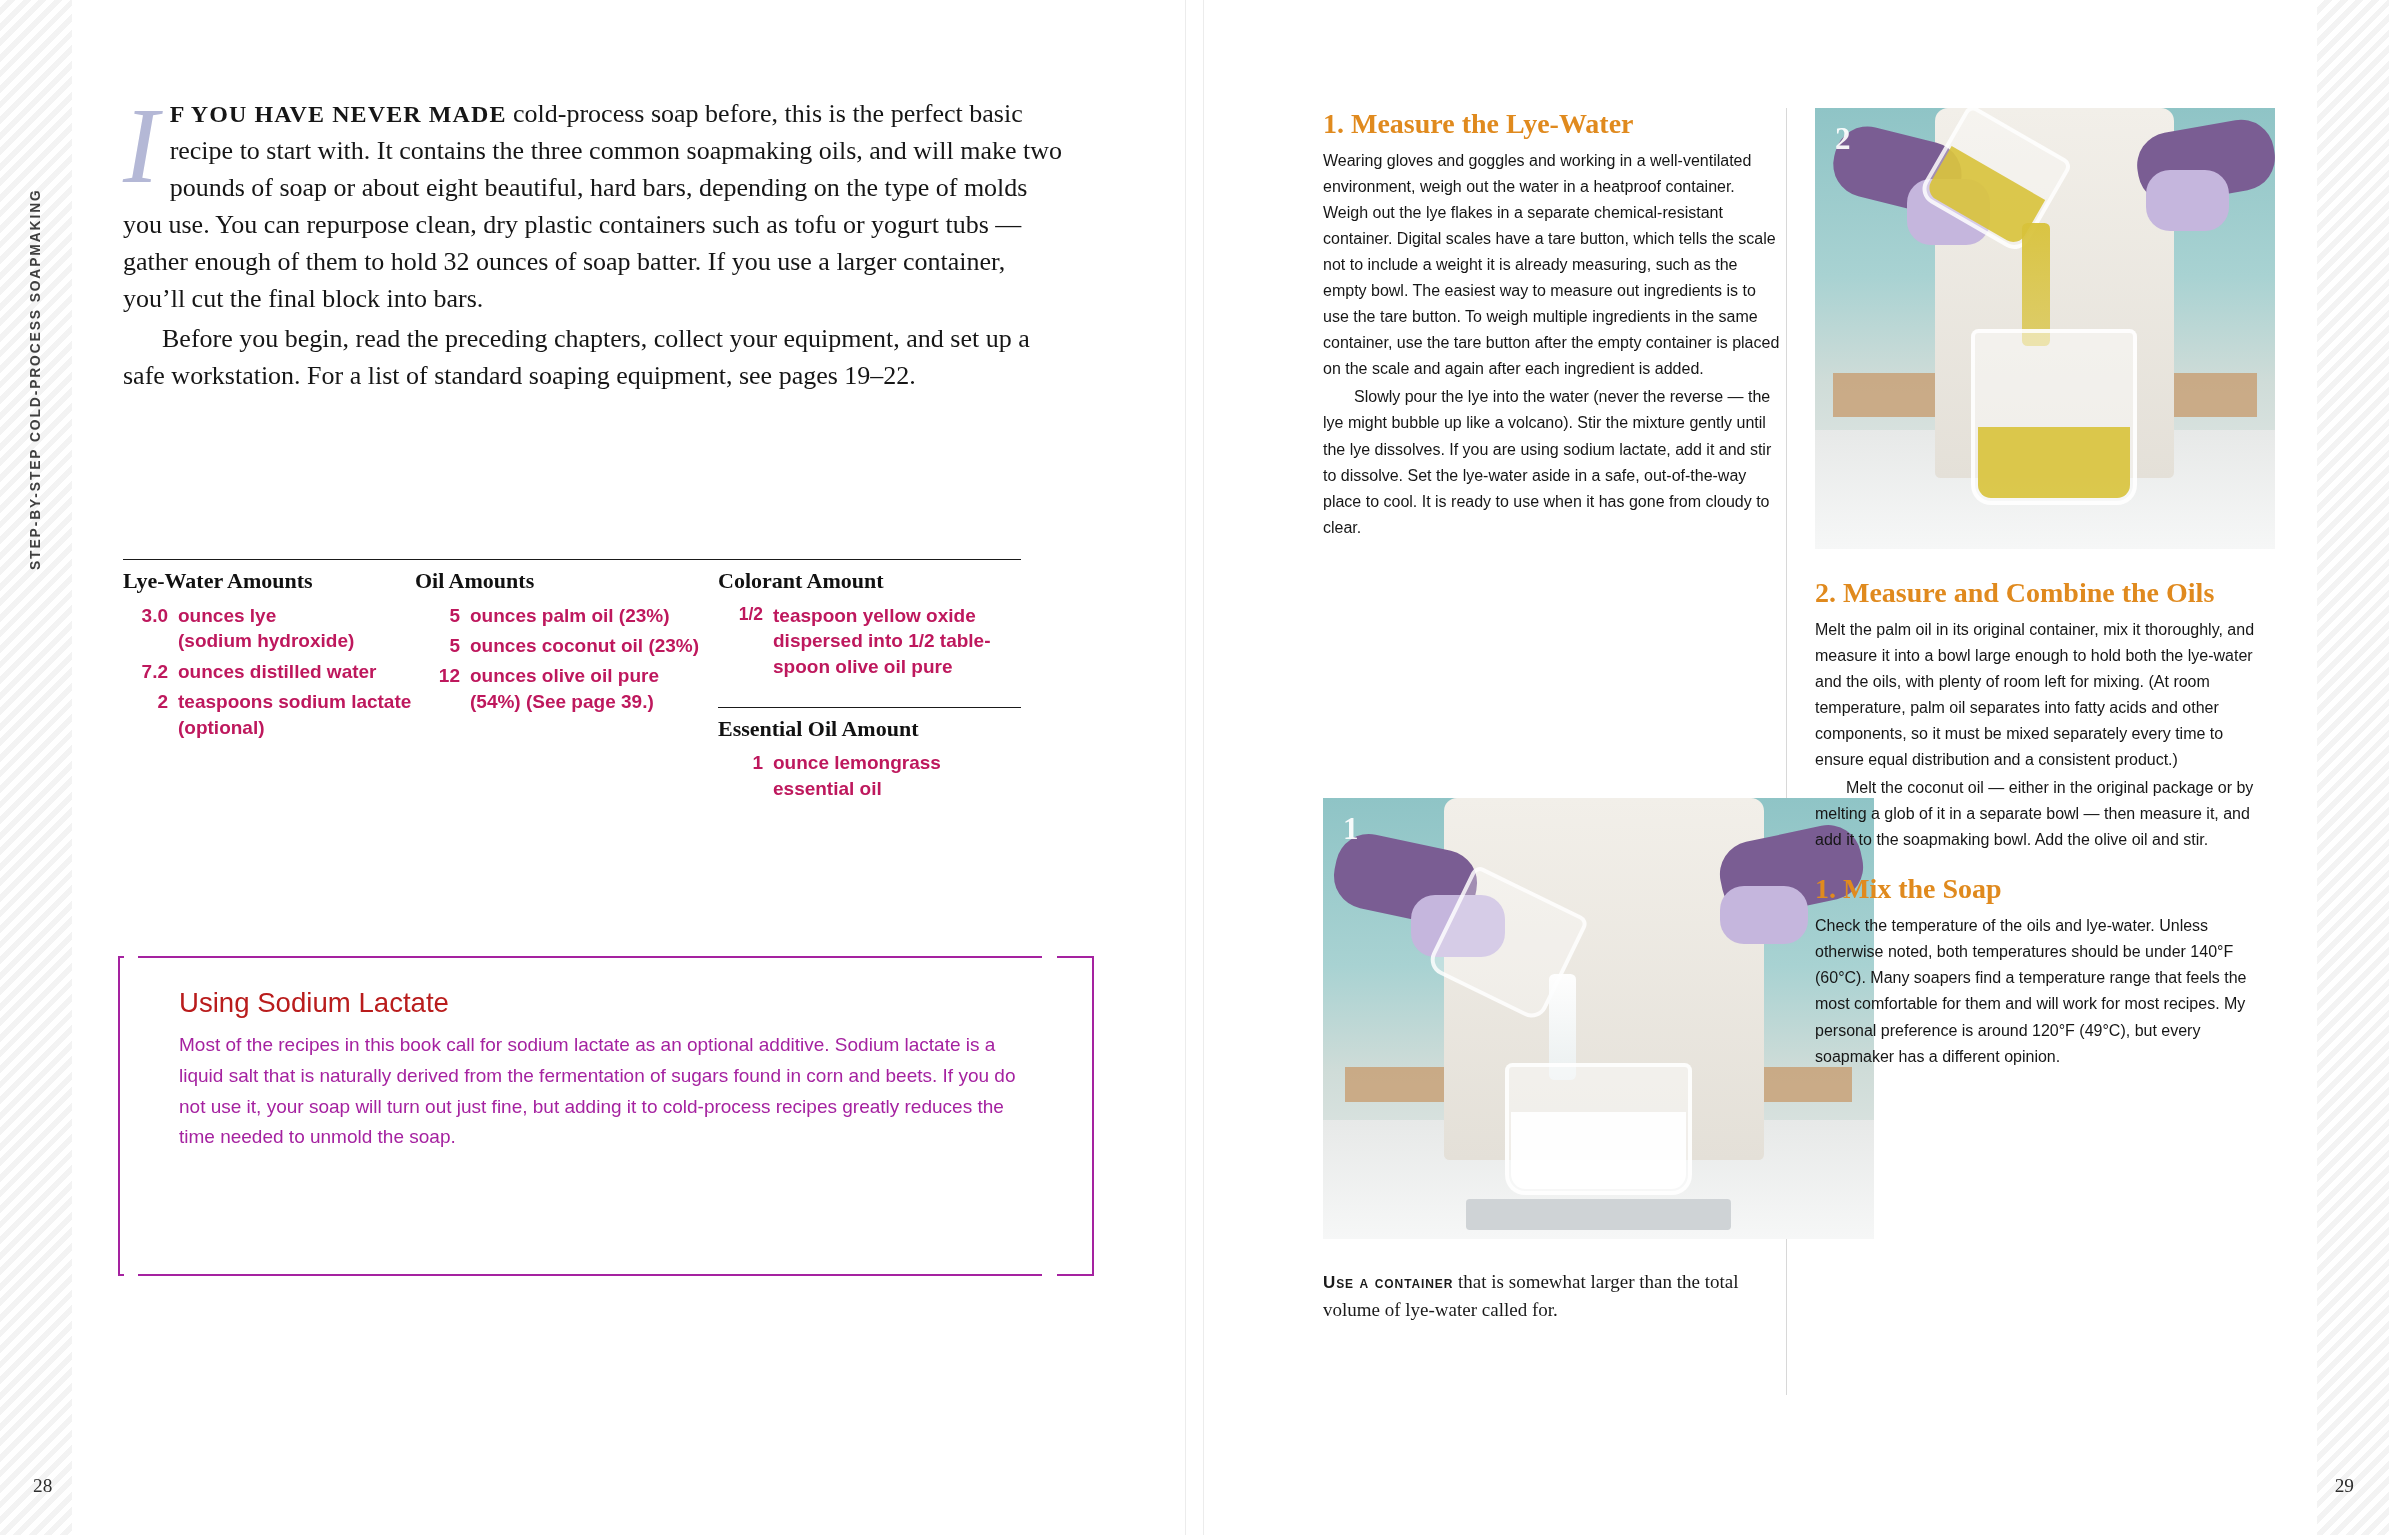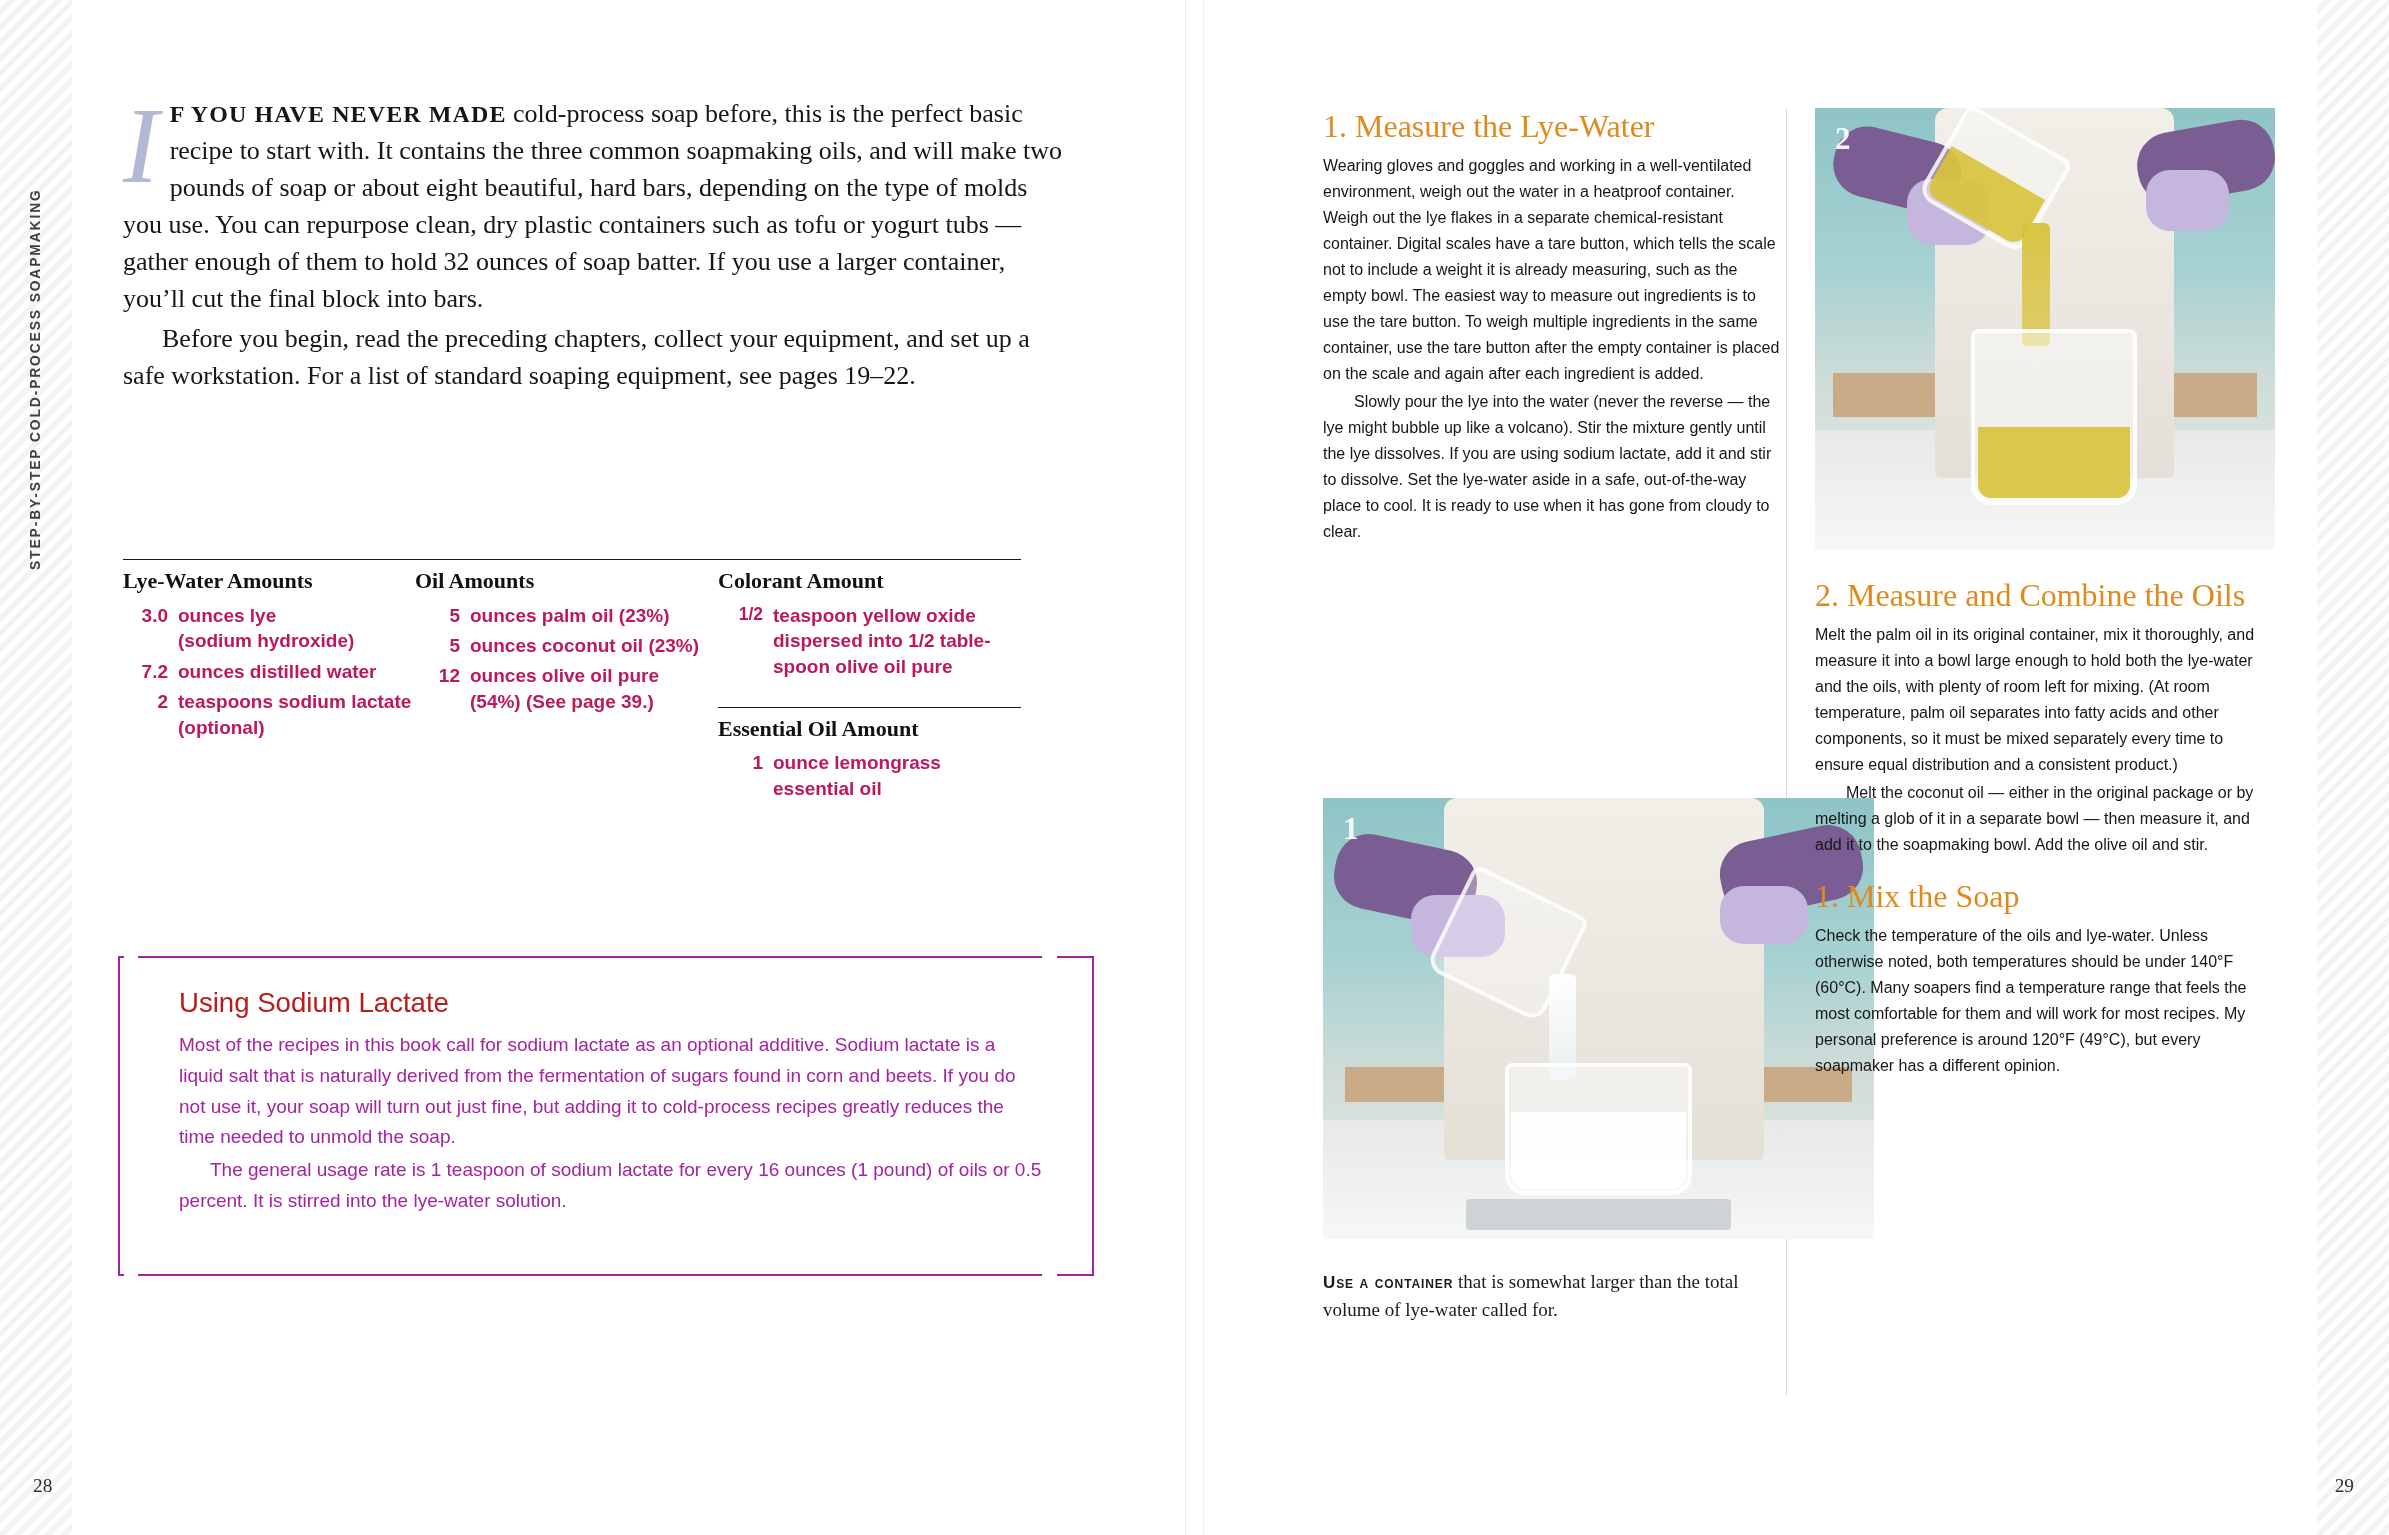--- a/index.html
+++ b/index.html
@@ -216,22 +216,22 @@
     position: absolute;
     left: 1786px;
     top: 108px;
     width: 0.9px;
     height: 1287px;
     background: #d8d8d8;
   }
 
   h2.step {
     font-family: "Liberation Serif", serif;
-    font-size: 32px;
-    font-weight: 400;
+    font-size: 28px;
+    font-weight: 700;
     color: #e08a1e;
     margin: 0 0 7.4px 0;
     line-height: 1.16;
   }
   .body-sans {
     font-family: "Liberation Sans", sans-serif;
     font-size: 16px;
     line-height: 1.63;
     color: #161616;
   }
@@ -461,21 +461,20 @@
   <div class="sidebar-box">
     <div class="sb-border"></div>
     <div class="sb-nick n1"></div>
     <div class="sb-nick n2"></div>
     <div class="sb-nick n3"></div>
     <div class="sb-nick n4"></div>
     <div class="sb-content">
       <div class="sb-title">Using Sodium Lactate</div>
       <div class="sb-body">
         <p>Most of the recipes in this book call for sodium lactate as an optional additive. Sodium lactate is a liquid salt that is naturally derived from the fermentation of sugars found in corn and beets. If you do not use it, your soap will turn out just fine, but adding it to cold-process recipes greatly reduces the time needed to unmold the soap.</p>
-        <p>The general usage rate is 1 teaspoon of sodium lactate for every 16 ounces (1 pound) of oils or 0.5 percent. It is stirred into the lye-water solution.</p>
       </div>
     </div>
   </div>
 
   <div class="gutter"></div>
 
   <div class="col-divider"></div>
 
   <div class="rcol-a">
     <h2 class="step">1. Measure the Lye-Water</h2>

